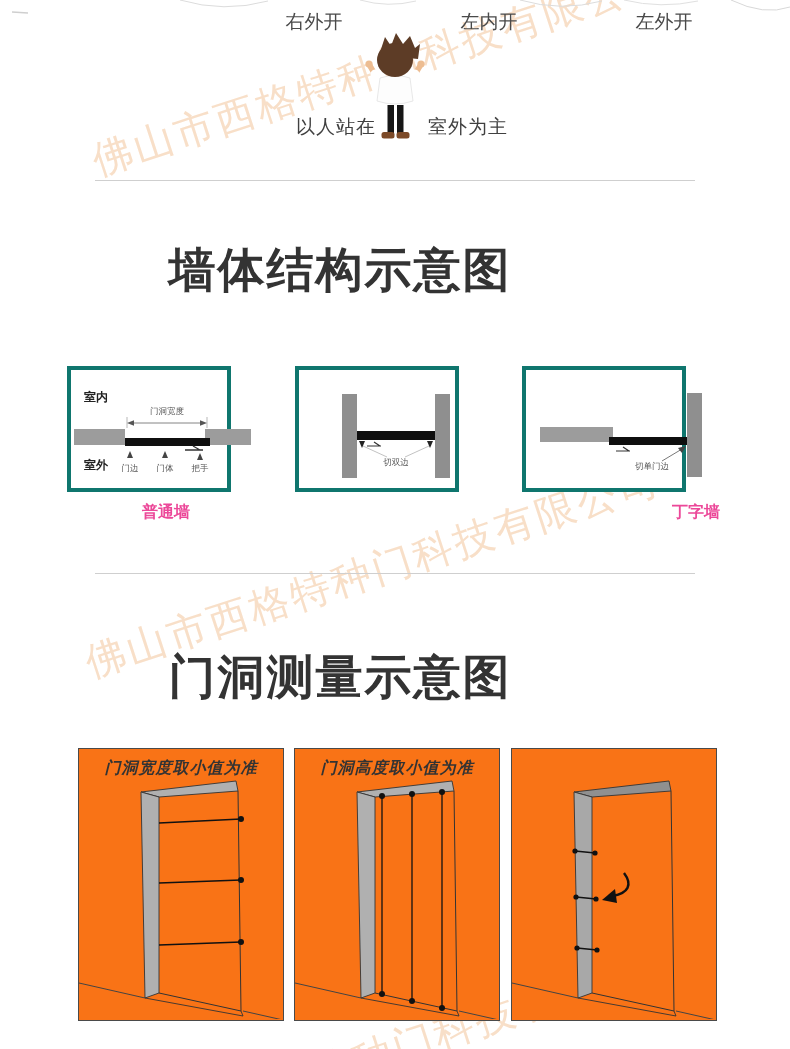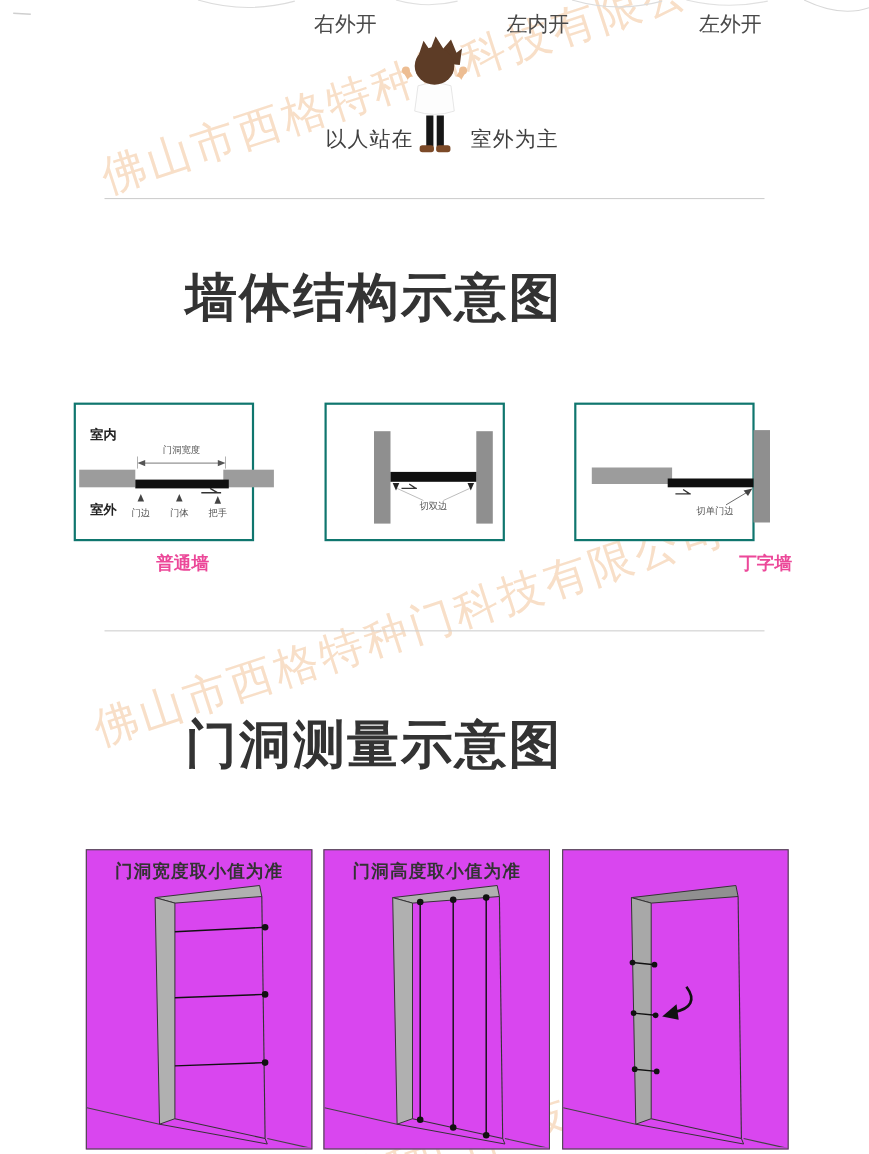--- a/index.html
+++ b/index.html
@@ -43,34 +43,34 @@
   
   .section-heading {
     position:absolute; left:0; width:680px; text-align:center;
     font-size:47px; font-weight:800; color:#333; letter-spacing:2px; z-index:3;
   }
   .heading-1 { top:239px; }
   .heading-2 { top:646px; }
   
   .wall-box {
     position:absolute; top:366px; width:164px; height:126px;
-    border:2px solid #0f766e; background:#fff; z-index:3;
+    border:4px solid #0f766e; background:#fff; z-index:3;
   }
   .wall-box-1 { left:67px; }
   .wall-box-2 { left:283px;margin-left:12px; }
   .wall-box-3 { left:522px; }
   .wall-caption {
     position:absolute; top:502px; width:198px; text-align:center;
     font-size:16px; color:#ec4899; z-index:3;font-weight:bold;
   }
   .cap-1 { left:67px; } .cap-2 { left:295px; } .cap-3 { left:522px;text-align:right; }
   
   .measure-box {
-    position:absolute; top:772px; width:206px; height:273px;
-    border:1px solid #4a4a4a; background:#d946ef; z-index:3;
+    position:absolute; top:748px; width:206px; height:273px;
+    border:1px solid #4a4a4a; background:#f97316; z-index:3;font-style:italic;
   }
   .measure-box-1 { left:78px; }
   .measure-box-2 { left:294px; }
   .measure-box-3 { left:511px; }
   .measure-title {
     position:absolute; top:9px; left:0; width:100%; text-align:center;
     font-size:16px; font-weight:bold; color:#333; letter-spacing:1px;
   }
   .measure-svg { position:absolute; left:0; top:30px; }
   svg text { font-family:"Liberation Sans", sans-serif; }

